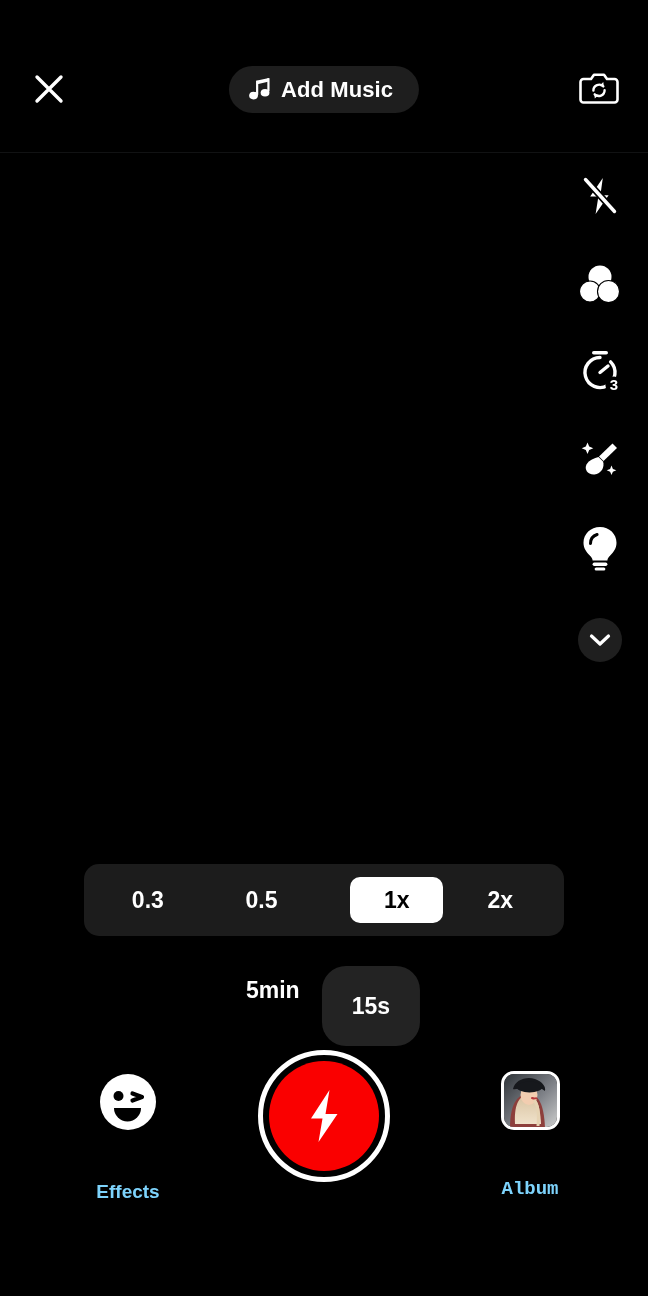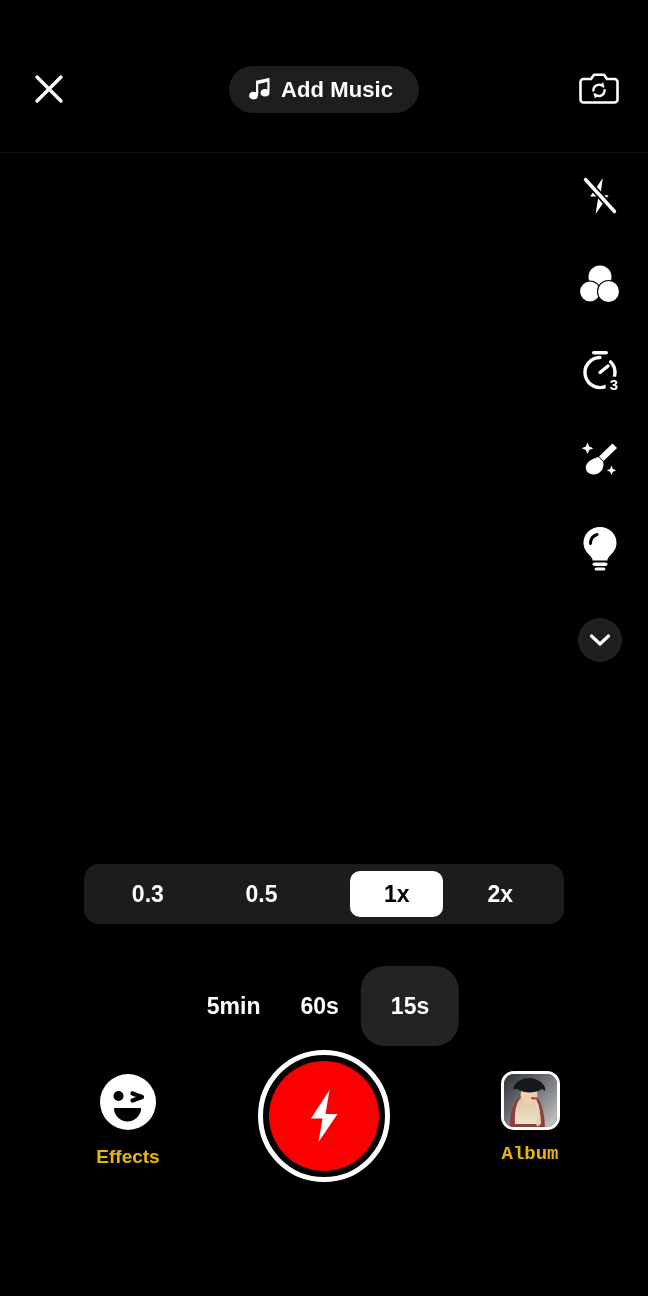--- a/index.html
+++ b/index.html
@@ -116,21 +116,21 @@
     background: #000000;
   }
 
   
   .speed-bar {
     position: absolute;
     top: 58px;
     left: 50%;
     transform: translateX(-50%);
     width: 480px;
-    height: 60px;
+    height: 72px;
     background: #1c1c1c;
     border-radius: 15px;
     display: flex;
     align-items: center;
     justify-content: space-between;
     padding: 0 7px;
     box-sizing: border-box;
   }
   .speed-opt {
     flex: 1;
@@ -150,21 +150,21 @@
     margin-left: 32px;
   }
 
   
   .dur-bar {
     position: absolute;
     top: 160px;
     left: 50%;
     transform: translateX(-50%);
     display: flex;
-    align-items: center;
+    align-items: flex-start;
     gap: 4px;
   }
   .dur-opt {
     height: 48px;
     padding: 0 18px;
     display: flex;
     align-items: center;
     justify-content: center;
     color: #ffffff;
     font-size: 23px;
@@ -188,23 +188,24 @@
     position: absolute;
     width: 140px;
     display: flex;
     flex-direction: column;
     align-items: center;
     gap: 13px;
   }
   .side-action.effects { left: 58px; top: 15px; }
   .side-action.album   { right: 48px; top: 15px; font-family: Liberation Mono, monospace; }
   .side-label {
-    color: #eab308;
+    color: #7dd3fc;
     font-size: 19px;
     font-weight: bold;
+    margin-top: 35px;
   }
   .album-thumb {
     width: 59px; height: 59px;
     border-radius: 13px;
     border: 3px solid #ffffff;
     overflow: hidden;
     box-sizing: border-box;
     background: #23201f;
     position: relative;
   }
@@ -352,21 +353,20 @@
 
     <div class="speed-bar">
       <div class="speed-opt">0.3</div>
       <div class="speed-opt">0.5</div>
       <div class="speed-opt active">1x</div>
       <div class="speed-opt">2x</div>
     </div>
 
     <div class="dur-bar">
       <div class="dur-opt">5min</div>
-      <div class="dur-opt">60s</div>
       <div class="dur-opt active">15s</div>
     </div>
 
     <div class="capture-row">
 
       <div class="side-action effects">
         <svg width="62" height="62" viewBox="0 0 62 62">
           <circle cx="31" cy="31" r="28" fill="#ffffff"></circle>
           <circle cx="21.5" cy="25" r="5" fill="#000000"></circle>
           <path d="M35.5 22.5 L45 26 L35.5 29.5" fill="none" stroke="#000000" stroke-width="4.2" stroke-linecap="round" stroke-linejoin="round"></path>

